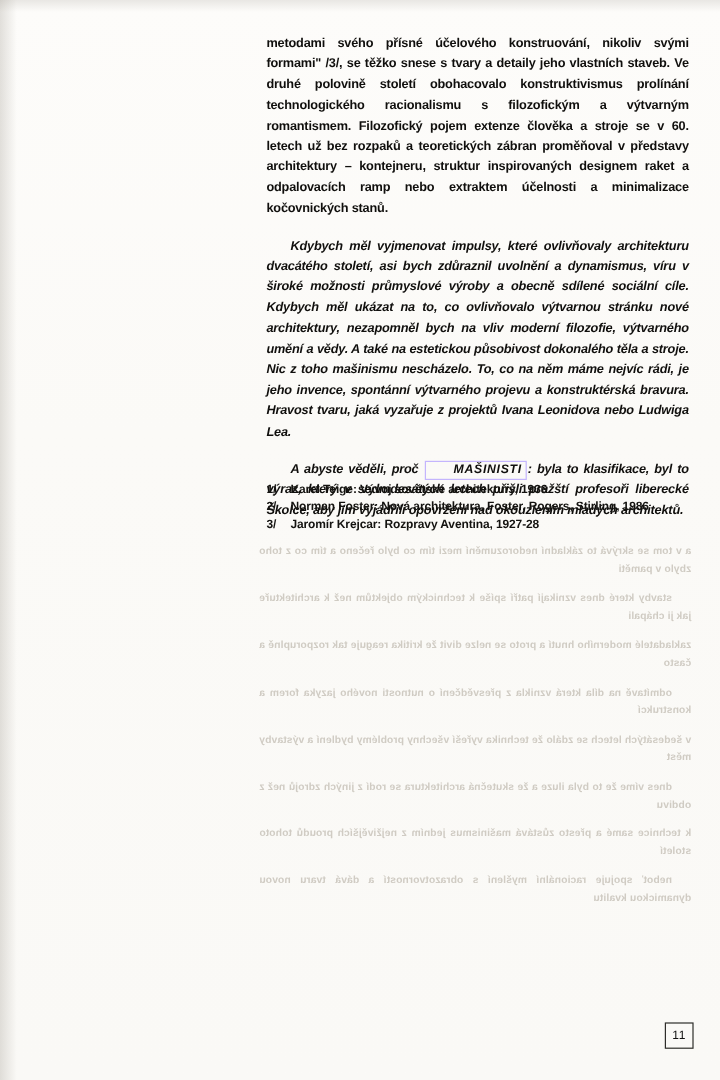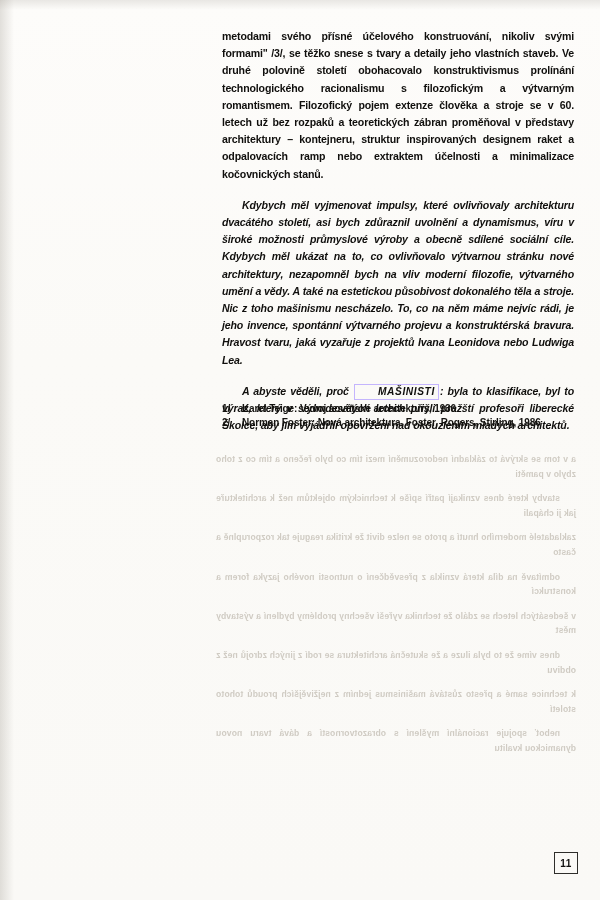--- a/index.html
+++ b/index.html
@@ -112,21 +112,21 @@
     width: 22px;
     height: 20px;
     border: 1px solid #2e2d2a;
     display: flex;
     align-items: center;
     justify-content: center;
   }
   .pagenum {
     font-family: "Liberation Sans", sans-serif;
     font-size: 10px;
-    font-weight: 700;
+    font-weight: 400;
     color: #121110;
     letter-spacing: 0.5px;
   }
   .edge-shadow {
     position: absolute;
     left: 0;
     top: 0;
     width: 14px;
     height: 900px;
     background: linear-gradient(90deg, rgba(160,155,146,0.30), rgba(255,255,255,0));
@@ -163,18 +163,19 @@
 
   <div class="content">
     <p class="para first">metodami svého přísné účelového konstruování, nikoliv svými formami" /3/, se těžko snese s tvary a detaily jeho vlastních staveb. Ve druhé polovině století obohacovalo konstruktivismus prolínání technologického racionalismu s filozofickým a výtvarným romantismem. Filozofický pojem extenze člověka a stroje se v 60. letech už bez rozpaků a teoretických zábran proměňoval v představy architektury – kontejneru, struktur inspirovaných designem raket a odpalovacích ramp nebo extraktem účelnosti a minimalizace kočovnických stanů.</p>
     <p class="para">Kdybych měl vyjmenovat impulsy, které ovlivňovaly architekturu dvacátého století, asi bych zdůraznil uvolnění a dynamismus, víru v široké možnosti průmyslové výroby a obecně sdílené sociální cíle. Kdybych měl ukázat na to, co ovlivňovalo výtvarnou stránku nové architektury, nezapomněl bych na vliv moderní filozofie, výtvarného umění a vědy. A také na estetickou působivost dokonalého těla a stroje. Nic z toho mašinismu nescházelo. To, co na něm máme nejvíc rádi, je jeho invence, spontánní výtvarného projevu a konstruktérská bravura. Hravost tvaru, jaká vyzařuje z projektů Ivana Leonidova nebo Ludwiga Lea.</p>
     <p class="para"><span>A abyste věděli, proč </span><span class="boxed">MAŠINISTI</span><span>: byla to klasifikace, byl to výraz, který v sedmdesátých letech přišli pražští profesoři liberecké Školce, aby jím vyjádřili opovržení nad okouzlením mladých architektů.</span></p>
   </div>
 
   <div class="notes">
     <div class="note"><span class="num">1/</span><span>Karel Teige: Vývoj sovětské architektury, 1936</span></div>
     <div class="note"><span class="num">2/</span><span>Norman Foster: Nová architektura, Foster, Rogers, Stirling, 1986</span></div>
+    <div class="note"><span class="num">3/</span><span>Jaromír Krejcar: Rozpravy Aventina, 1927-28</span></div>
   </div>
 
   <div class="pagenum-box">
     <span class="pagenum">11</span>
   </div>
 </div>
 
 </body></html>

